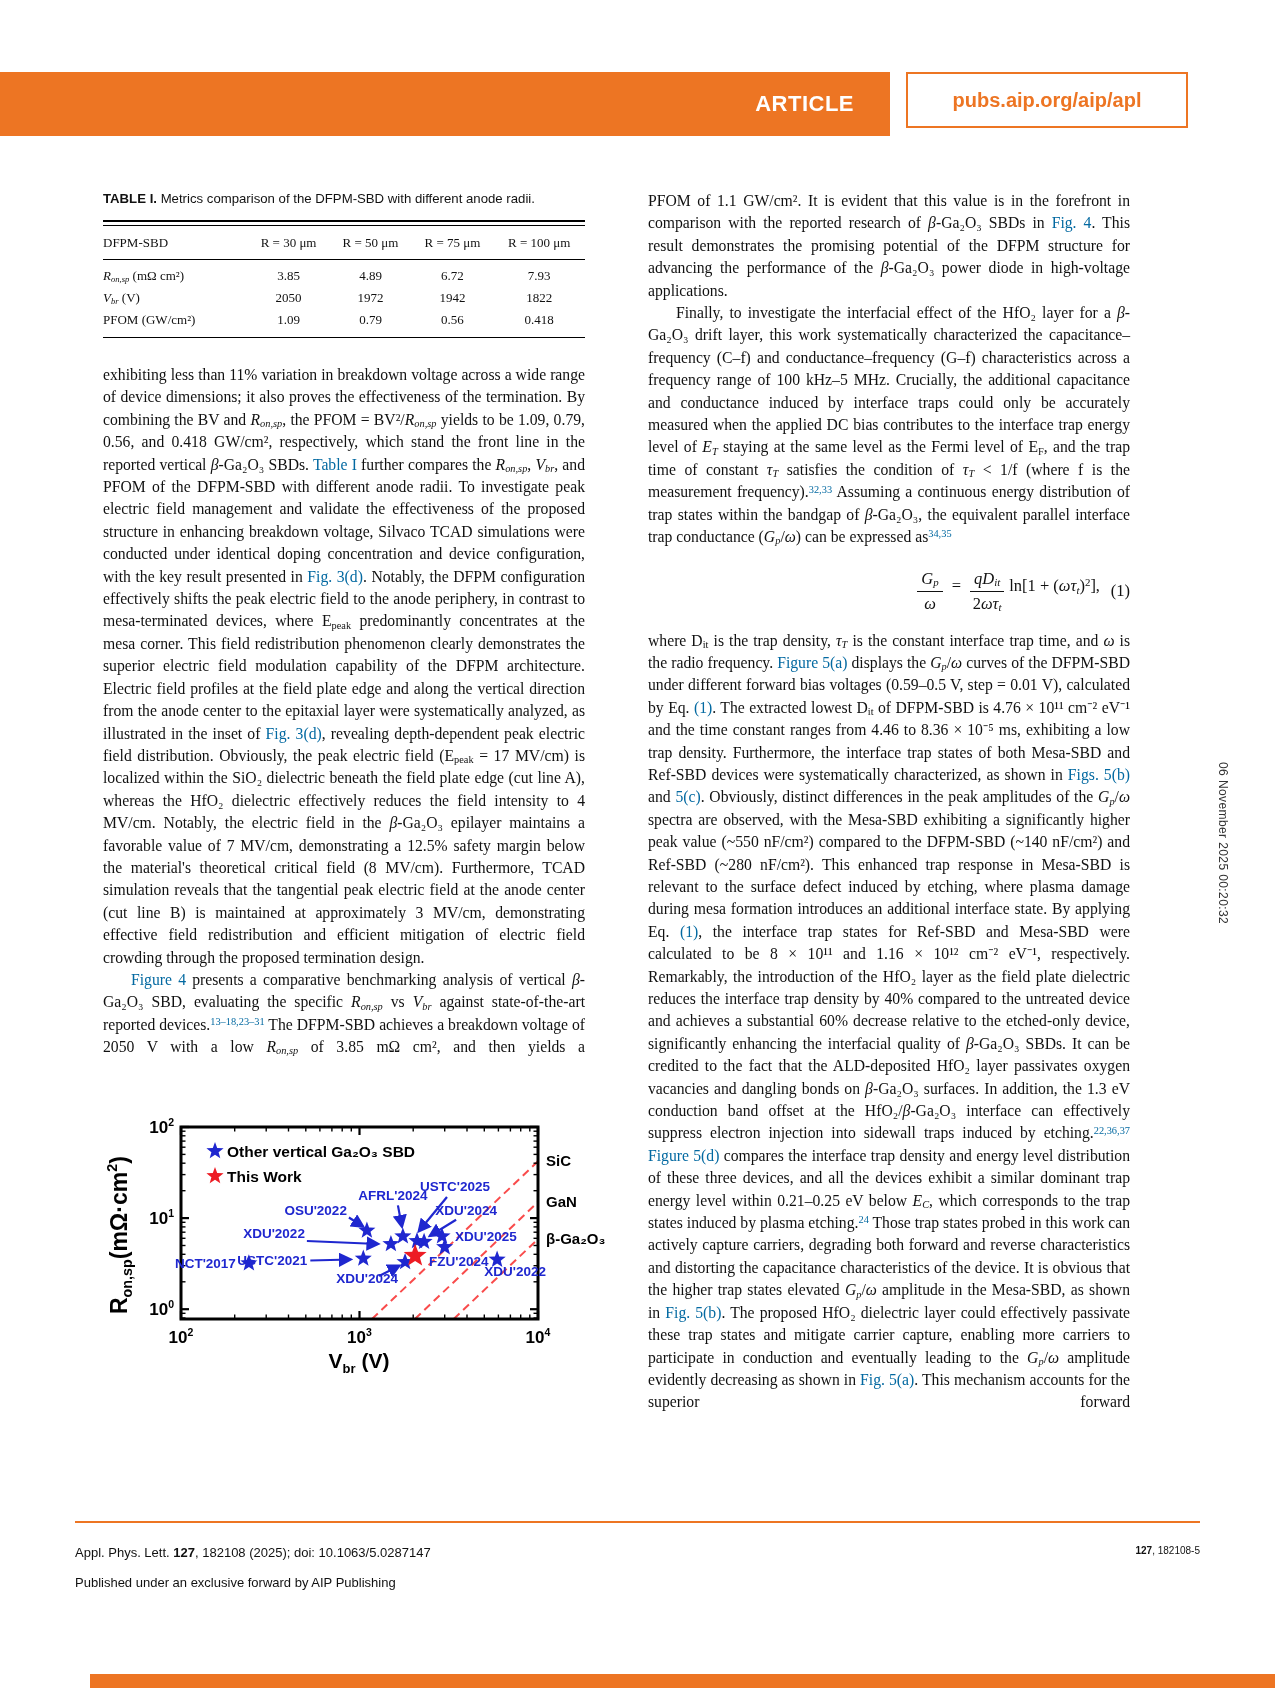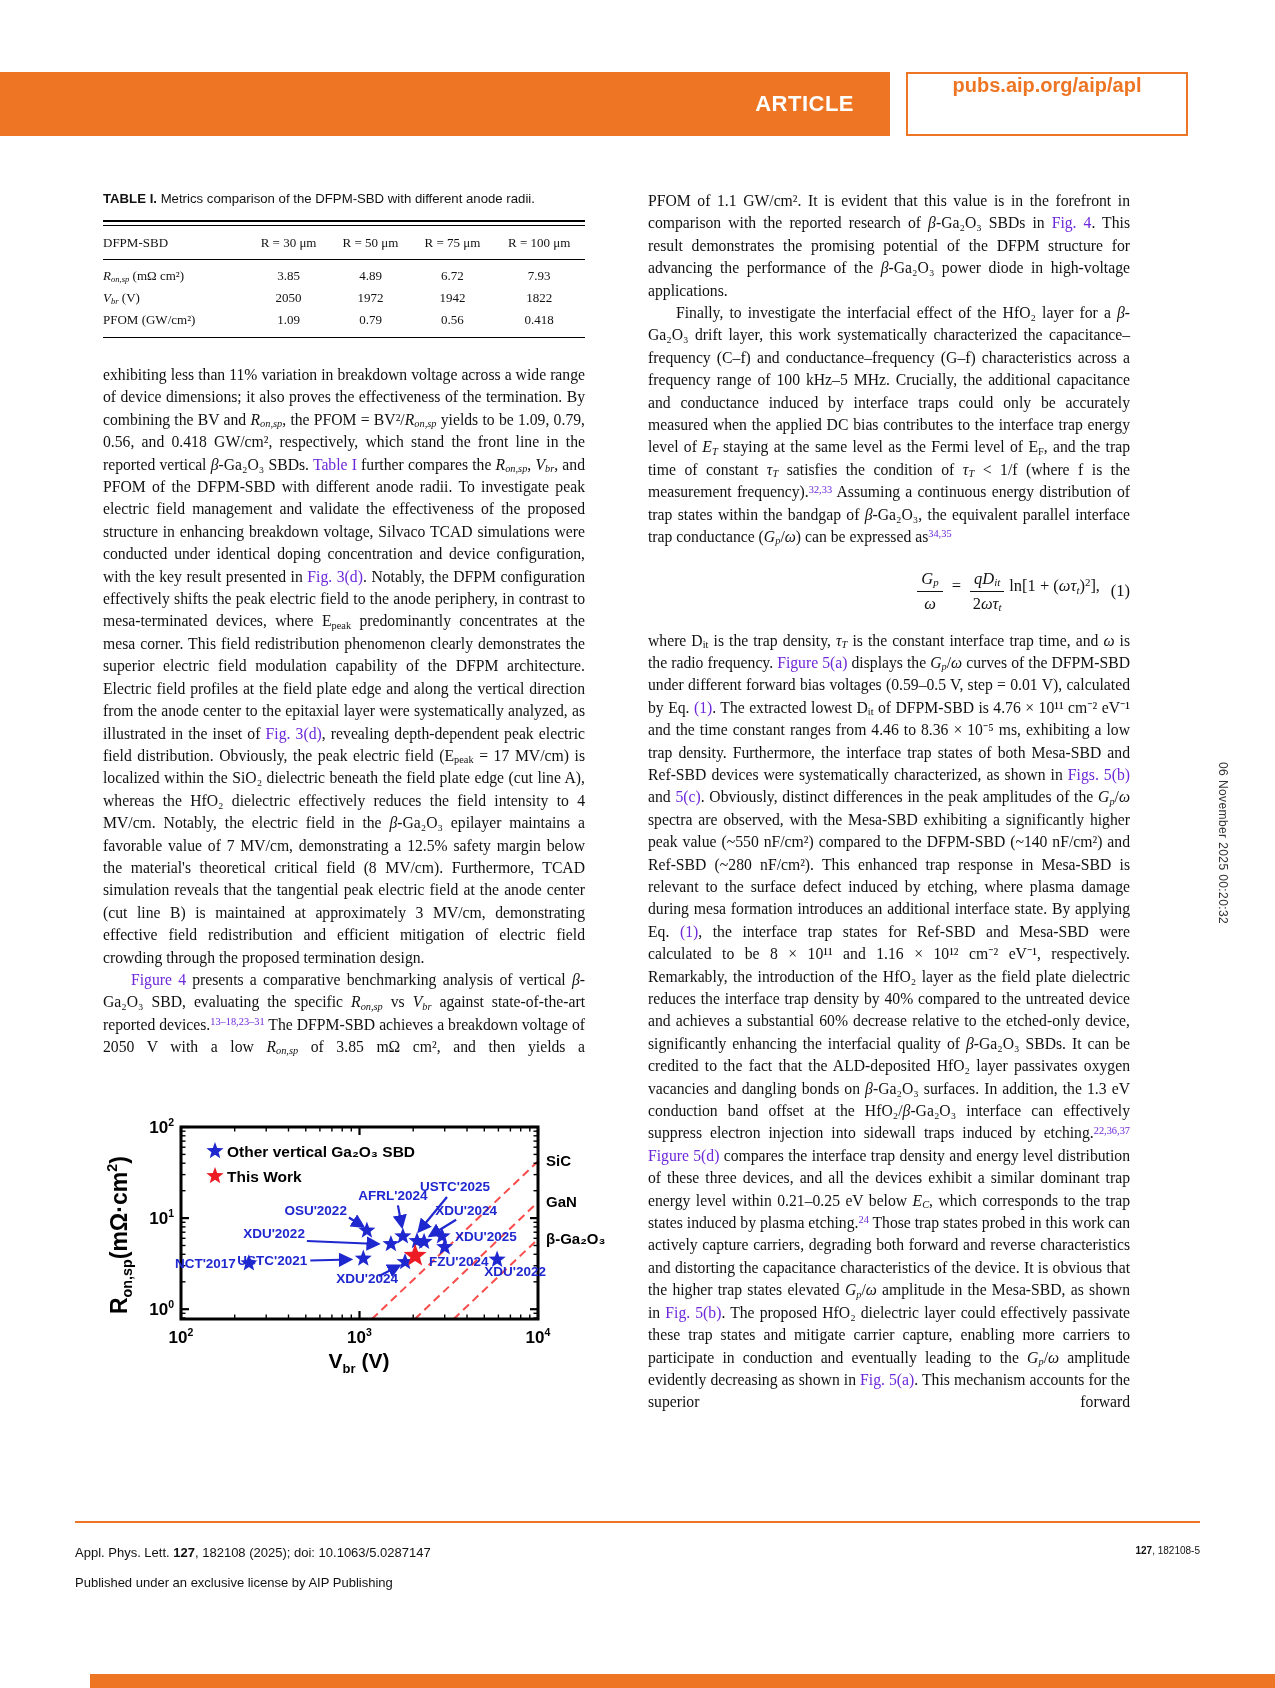--- a/index.html
+++ b/index.html
@@ -3,35 +3,35 @@
 <meta charset="utf-8">
 <style>
   html,body{margin:0;padding:0;background:#fff;}
   .page{position:relative;width:1275px;height:1688px;background:#fff;overflow:hidden;
         font-family:"Liberation Serif",serif;color:#111;}
   
   .header-bar{position:absolute;left:0;top:72px;width:890px;height:64px;background:#ED7523;
       display:flex;align-items:center;justify-content:flex-end;padding-right:36px;box-sizing:border-box;}
   .article-label{color:#fff;font-family:"Liberation Sans",sans-serif;font-weight:bold;
       font-size:22px;letter-spacing:.5px;}
-  .site-box{position:absolute;left:906px;top:72px;width:282px;height:64px;border:2.5px solid #ED7523;
-      background:#fff;box-sizing:border-box;display:flex;align-items:flex-start;justify-content:center;}
+  .site-box{position:absolute;left:906px;top:72px;width:282px;height:56px;border:2.5px solid #ED7523;
+      background:#fff;box-sizing:border-box;display:flex;align-items:center;justify-content:center;}
   .site-url{color:#ED7523;font-family:"Liberation Sans",sans-serif;font-weight:bold;font-size:20px;}
   
   .col-left{position:absolute;left:103px;top:190px;width:482px;}
   .col-right{position:absolute;left:648px;top:190px;width:482px;}
   .para{font-size:15.7px;line-height:22.4px;text-align:justify;margin:0;}
   .indent{text-indent:28px;}
   .mt{margin-top:26px;}
   .last-just{text-align-last:justify;}
   .s-i{font-style:italic;}
   .s-b{font-weight:700;}
   .s-sub{font-size:.66em;position:relative;top:.22em;line-height:0;}
   .s-sup{font-size:.66em;position:relative;top:-.45em;line-height:0;}
-  .s-link{color:#6d28d9;}
+  .s-link{color:#0369a1;}
   
   .tcap{font-family:"Liberation Sans",sans-serif;font-size:13.2px;line-height:17px;margin:0 0 13px;text-align:left;}
   .dblrule{height:3px;border-top:2px solid #000;border-bottom:1px solid #000;}
   .botrule{border-top:1.6px solid #000;height:0;}
   table.metrics{width:100%;border-collapse:collapse;font-size:13px;}
   table.metrics th{font-weight:normal;text-align:center;padding:9px 0 8px;border-bottom:1.3px solid #000;}
   table.metrics th.tlabel,table.metrics td.tlabel{text-align:left;}
   table.metrics td{text-align:center;padding:3px 0;}
   table.metrics tr.first td{padding-top:8px;}
   table.metrics tr.last td{padding-bottom:9px;}
@@ -264,16 +264,16 @@
     </div>
 
     <p class="para last-just">where D<span class="s-sub">it</span> is the trap density, <span class="s-i">τ</span><span class="s-i s-sub">T</span> is the constant interface trap time, and <span class="s-i">ω</span> is the radio frequency. <span class="s-link">Figure 5(a)</span> displays the <span class="s-i">G</span><span class="s-i s-sub">p</span>/<span class="s-i">ω</span> curves of the DFPM-SBD under different forward bias voltages (0.59–0.5 V, step = 0.01 V), calculated by Eq. <span class="s-link">(1)</span>. The extracted lowest D<span class="s-sub">it</span> of DFPM-SBD is 4.76 × 10¹¹ cm⁻² eV⁻¹ and the time constant ranges from 4.46 to 8.36 × 10⁻⁵ ms, exhibiting a low trap density. Furthermore, the interface trap states of both Mesa-SBD and Ref-SBD devices were systematically characterized, as shown in <span class="s-link">Figs. 5(b)</span> and <span class="s-link">5(c)</span>. Obviously, distinct differences in the peak amplitudes of the <span class="s-i">G</span><span class="s-i s-sub">p</span>/<span class="s-i">ω</span> spectra are observed, with the Mesa-SBD exhibiting a significantly higher peak value (~550 nF/cm²) compared to the DFPM-SBD (~140 nF/cm²) and Ref-SBD (~280 nF/cm²). This enhanced trap response in Mesa-SBD is relevant to the surface defect induced by etching, where plasma damage during mesa formation introduces an additional interface state. By applying Eq. <span class="s-link">(1)</span>, the interface trap states for Ref-SBD and Mesa-SBD were calculated to be 8 × 10¹¹ and 1.16 × 10¹² cm⁻² eV⁻¹, respectively. Remarkably, the introduction of the HfO₂ layer as the field plate dielectric reduces the interface trap density by 40% compared to the untreated device and achieves a substantial 60% decrease relative to the etched-only device, significantly enhancing the interfacial quality of <span class="s-i">β</span>-Ga₂O₃ SBDs. It can be credited to the fact that the ALD-deposited HfO₂ layer passivates oxygen vacancies and dangling bonds on <span class="s-i">β</span>-Ga₂O₃ surfaces. In addition, the 1.3 eV conduction band offset at the HfO₂/<span class="s-i">β</span>-Ga₂O₃ interface can effectively suppress electron injection into sidewall traps induced by etching.<span class="s-sup s-link">22,36,37</span> <span class="s-link">Figure 5(d)</span> compares the interface trap density and energy level distribution of these three devices, and all the devices exhibit a similar dominant trap energy level within 0.21–0.25 eV below <span class="s-i">E</span><span class="s-i s-sub">C</span>, which corresponds to the trap states induced by plasma etching.<span class="s-sup s-link">24</span> Those trap states probed in this work can actively capture carriers, degrading both forward and reverse characteristics and distorting the capacitance characteristics of the device. It is obvious that the higher trap states elevated <span class="s-i">G</span><span class="s-i s-sub">p</span>/<span class="s-i">ω</span> amplitude in the Mesa-SBD, as shown in <span class="s-link">Fig. 5(b)</span>. The proposed HfO₂ dielectric layer could effectively passivate these trap states and mitigate carrier capture, enabling more carriers to participate in conduction and eventually leading to the <span class="s-i">G</span><span class="s-i s-sub">p</span>/<span class="s-i">ω</span> amplitude evidently decreasing as shown in <span class="s-link">Fig. 5(a)</span>. This mechanism accounts for the superior forward</p>
   </div>
 
   <div class="side-date">06 November 2025 00:20:32</div>
 
   <div class="footer-rule"></div>
   <div class="footer-l1">Appl. Phys. Lett. <span class="s-b">127</span>, 182108 (2025); doi: 10.1063/5.0287147</div>
   <div class="footer-r1"><span class="s-b">127</span>, 182108-5</div>
-  <div class="footer-l2">Published under an exclusive license by AIP Publishing</div>
+  <div class="footer-l2">Published under an exclusive forward by AIP Publishing</div>
   <div class="bottom-strip"></div>
 
 </div>
 
 </body></html>

